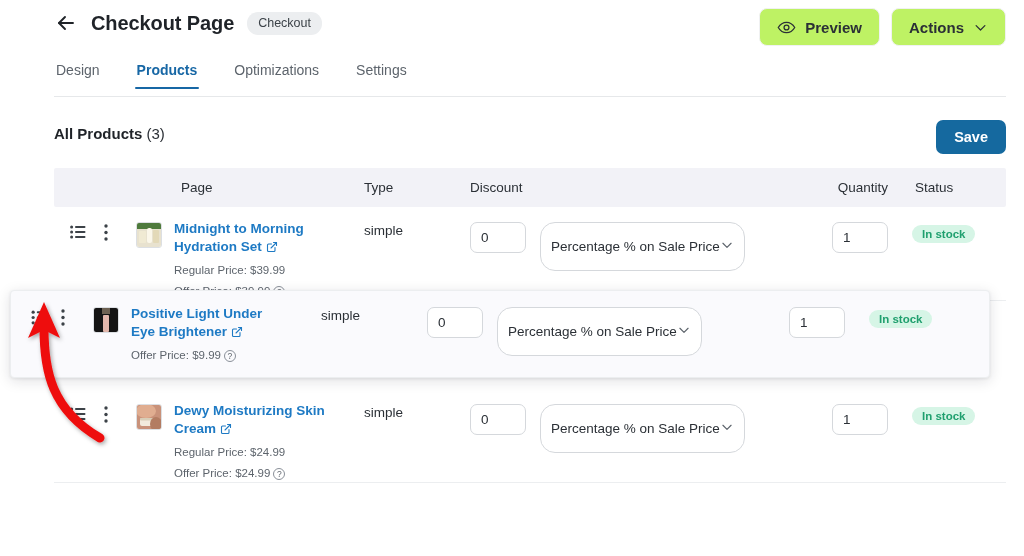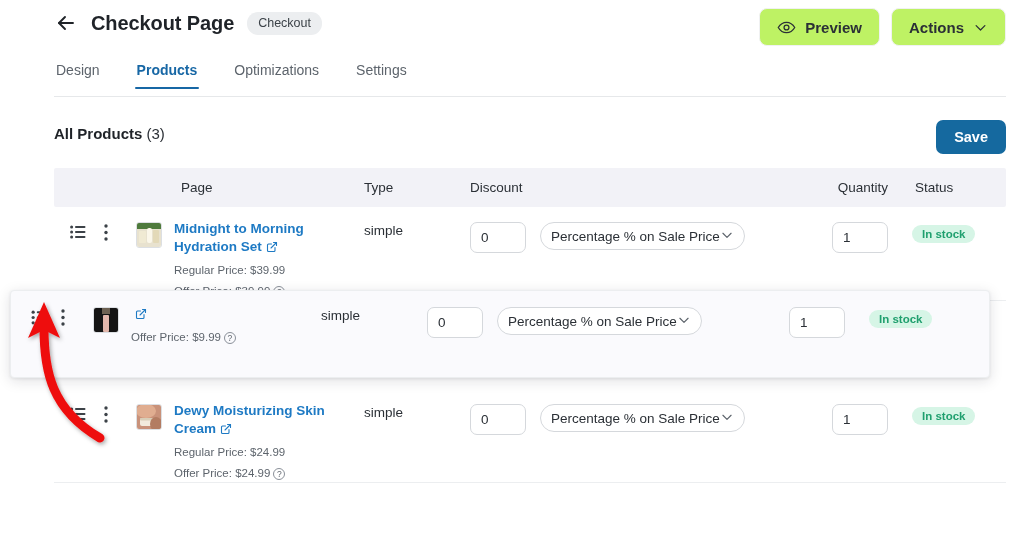--- a/index.html
+++ b/index.html
@@ -135,21 +135,21 @@
   .type-txt { font-size:13.5px; color:#2b3036; margin-top:3px; }
 
   .inp {
     height:31px; border:1px solid #d5d8dc; border-radius:7px; background:#fff;
     font-size:13.5px; color:#2b3036; font-family:inherit;
     padding:0 10px; outline:none;
   }
   .inp-disc { width:56px; }
   .inp-qty  { width:56px; }
   .select {
-    height:28px; width:205px; border:1px solid #d5d8dc; border-radius:15px;
+    height:49px; width:205px; border:1px solid #d5d8dc; border-radius:15px;
     background:#fff; font-size:13.5px; color:#2b3036;
     display:flex; align-items:center; padding:0 10px; cursor:pointer;
     justify-content:space-between;
   }
   .disc-wrap { display:flex; gap:14px; margin-top:2px; }
   .qty-wrap  { display:flex; justify-content:flex-end; padding-right:22px; margin-top:2px; }
   .stat-wrap { padding-left:2px; margin-top:5px; }
   .badge {
     background:#d6f5e6; color:#1f9f6e; font-size:11.5px; font-weight:700;
     border-radius:11px; padding:3px 10px; white-space:nowrap;
@@ -403,21 +403,21 @@
     </div>
     <div class="cell c-name">
       <span class="thumb">
         <svg width="24" height="24" viewBox="0 0 24 24">
             <rect width="24" height="24" fill="#141414"></rect>
             <rect x="8" y="0" width="8" height="6" fill="#6d6152"></rect>
             <rect x="9" y="7" width="6" height="17" rx="1" fill="#e2b6ab"></rect>
           </svg>
       </span>
       <div class="name-wrap">
-        <div class="pname"><span class="ext-ico"><svg width="12" height="12" viewBox="0 0 24 24" fill="none" stroke="#1e7ac4" stroke-width="2.2" stroke-linecap="round" stroke-linejoin="round">
+        <div class="pname"><span>Positive Light Under Eye Brightener</span><span class="ext-ico"><svg width="12" height="12" viewBox="0 0 24 24" fill="none" stroke="#1e7ac4" stroke-width="2.2" stroke-linecap="round" stroke-linejoin="round">
                 <path d="M18 13v6a2 2 0 0 1-2 2H5a2 2 0 0 1-2-2V8a2 2 0 0 1 2-2h6"></path>
                 <path d="M15 3h6v6"></path>
                 <path d="M10 14L21 3"></path>
               </svg></span></div>
         <div class="price"><span>Offer Price: $9.99</span><span class="qmark">?</span></div>
       </div>
     </div>
     <div class="cell c-type">
       <span class="type-txt">simple</span>
     </div>

